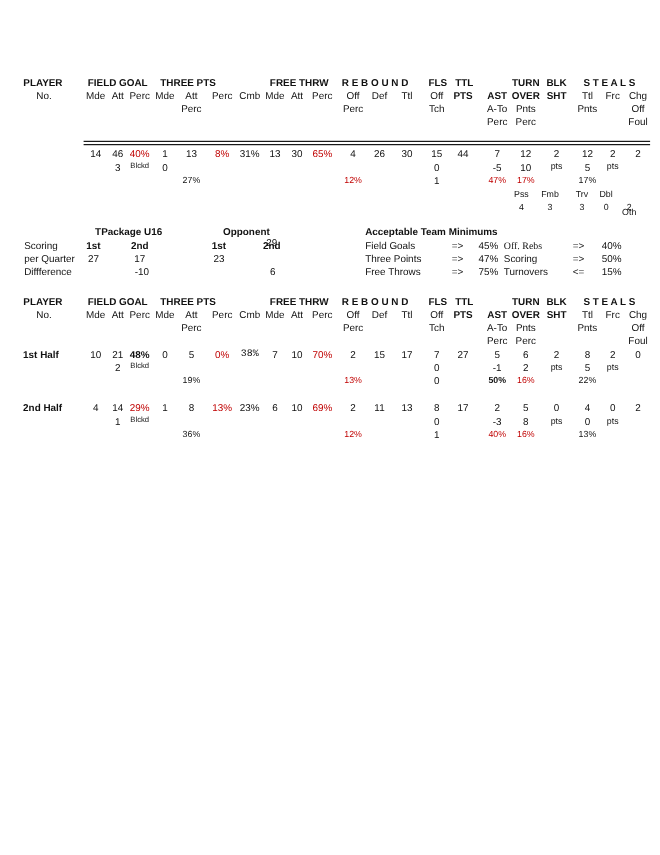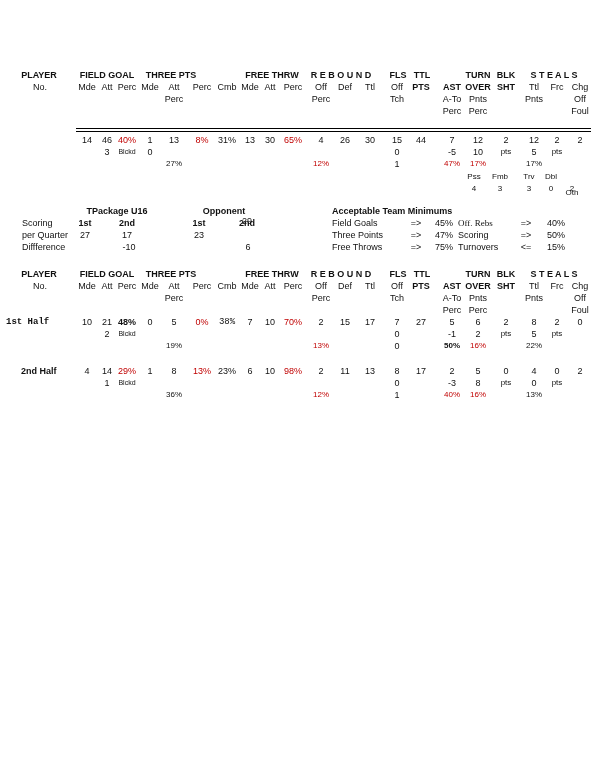--- a/index.html
+++ b/index.html
@@ -183,21 +183,21 @@
       <span class="cell" style="left: 444px; top: 230px;">47%</span>
       <span class="cell left" style="left: 458px; top: 230px;">Scoring</span>
       <span class="cell" style="left: 526px; top: 230px;">=&gt;</span>
       <span class="cell" style="left: 556px; top: 230px;">50%</span>
       <span class="cell left" style="left: 332px; top: 242px;">Free Throws</span>
       <span class="cell" style="left: 416px; top: 242px;">=&gt;</span>
       <span class="cell" style="left: 444px; top: 242px;">75%</span>
       <span class="cell left" style="left: 458px; top: 242px;">Turnovers</span>
       <span class="cell" style="left: 526px; top: 242px;">&lt;=</span>
       <span class="cell" style="left: 556px; top: 242px;">15%</span>
-      <span class="cell b left" style="left: 6px; top: 317px; font-family: Liberation Mono, monospace;">1st Half</span>
+      <span class="cell b left" style="left: 21px; top: 317px;">1st Half</span>
       <span class="cell" style="left: 87px; top: 317px;">10</span>
       <span class="cell" style="left: 107px; top: 317px;">21</span>
       <span class="cell b" style="left: 127px; top: 317px;">48%</span>
       <span class="cell" style="left: 150px; top: 317px;">0</span>
       <span class="cell" style="left: 174px; top: 317px;">5</span>
       <span class="cell r" style="left: 202px; top: 317px;">0%</span>
       <span class="cell" style="left: 227px; top: 317px; font-family: Liberation Mono, monospace;">38%</span>
       <span class="cell" style="left: 250px; top: 317px;">7</span>
       <span class="cell" style="left: 270px; top: 317px;">10</span>
       <span class="cell r" style="left: 293px; top: 317px;">70%</span>
@@ -229,21 +229,21 @@
       <span class="cell b left" style="left: 21px; top: 366px;">2nd Half</span>
       <span class="cell" style="left: 87px; top: 366px;">4</span>
       <span class="cell" style="left: 107px; top: 366px;">14</span>
       <span class="cell r" style="left: 127px; top: 366px;">29%</span>
       <span class="cell" style="left: 150px; top: 366px;">1</span>
       <span class="cell" style="left: 174px; top: 366px;">8</span>
       <span class="cell r" style="left: 202px; top: 366px;">13%</span>
       <span class="cell" style="left: 227px; top: 366px;">23%</span>
       <span class="cell" style="left: 250px; top: 366px;">6</span>
       <span class="cell" style="left: 270px; top: 366px;">10</span>
-      <span class="cell r" style="left: 293px; top: 366px;">98%</span>
+      <span class="cell r" style="left: 293px; top: 366px;">69%</span>
       <span class="cell" style="left: 321px; top: 366px;">2</span>
       <span class="cell" style="left: 345px; top: 366px;">11</span>
       <span class="cell" style="left: 370px; top: 366px;">13</span>
       <span class="cell" style="left: 397px; top: 366px;">8</span>
       <span class="cell" style="left: 421px; top: 366px;">17</span>
       <span class="cell" style="left: 452px; top: 366px;">2</span>
       <span class="cell" style="left: 478px; top: 366px;">5</span>
       <span class="cell" style="left: 506px; top: 366px;">0</span>
       <span class="cell" style="left: 534px; top: 366px;">4</span>
       <span class="cell" style="left: 557px; top: 366px;">0</span>

